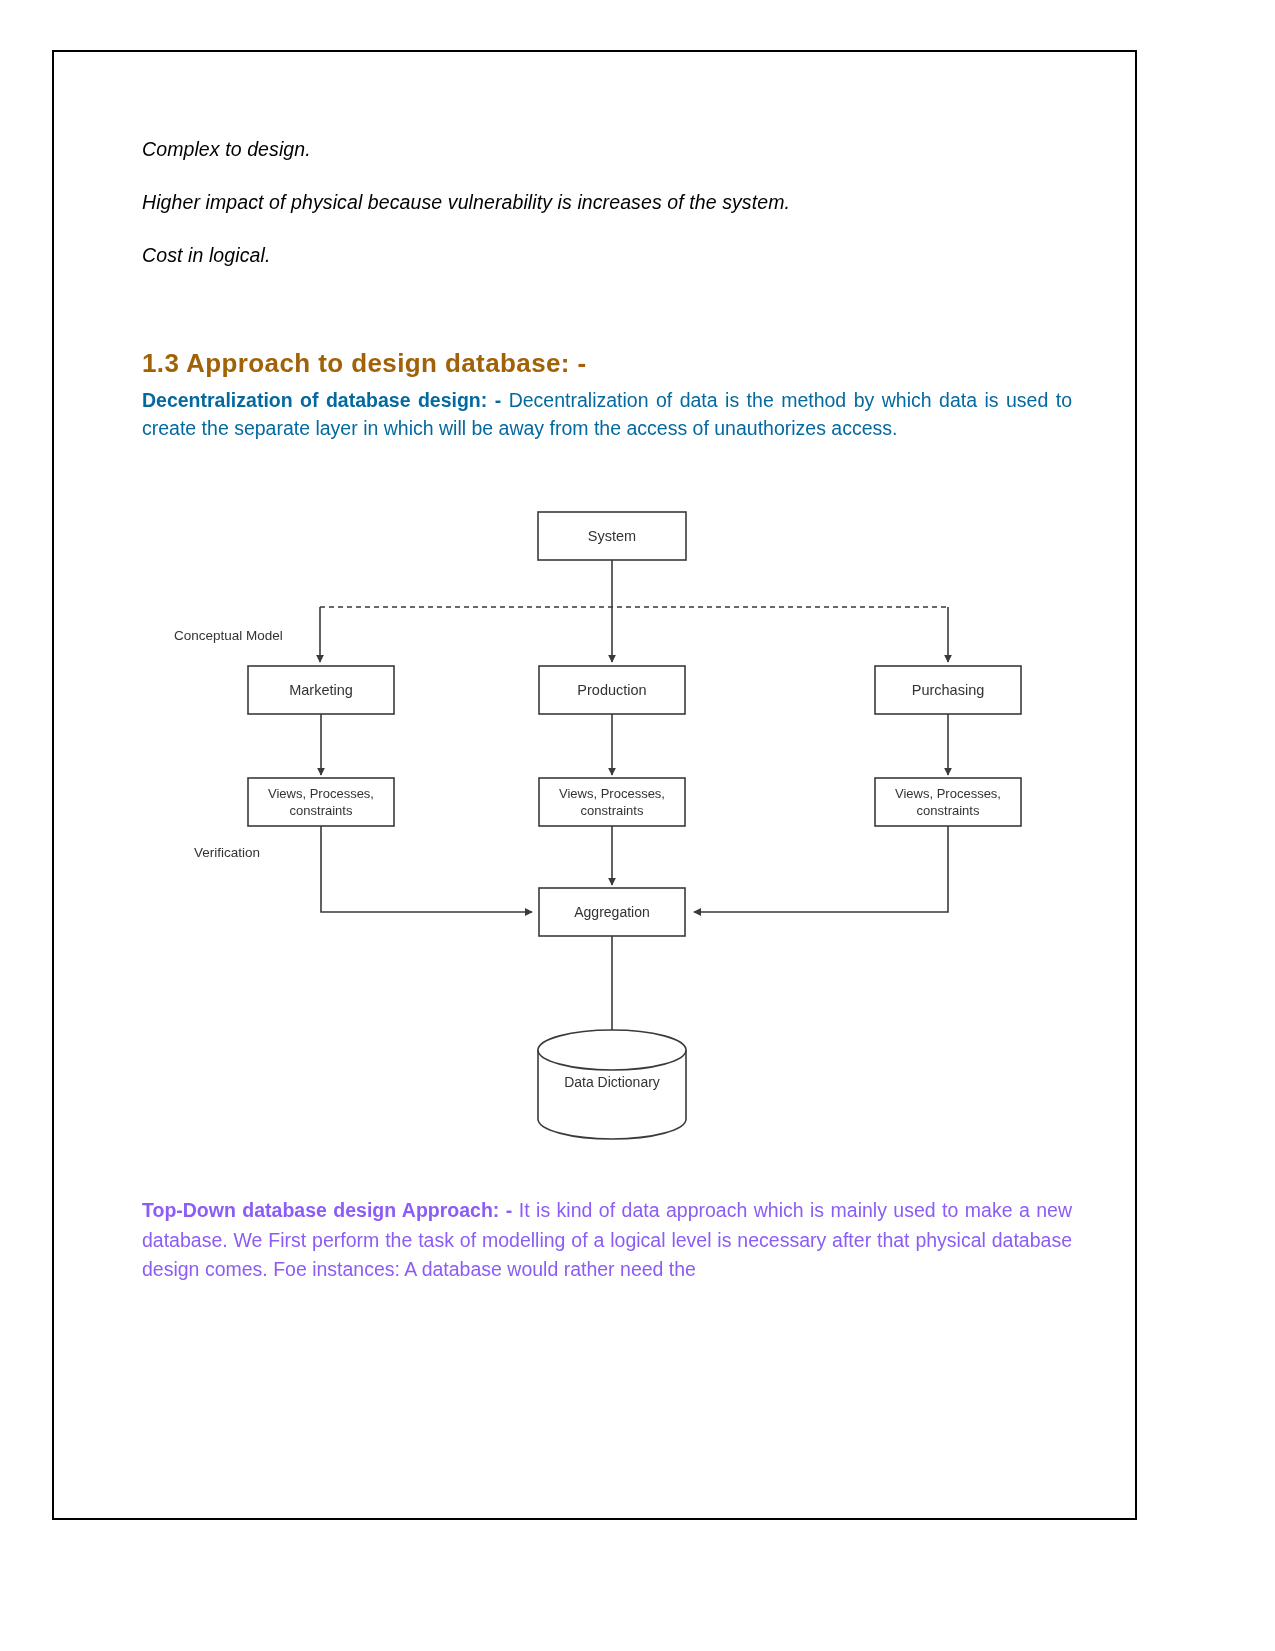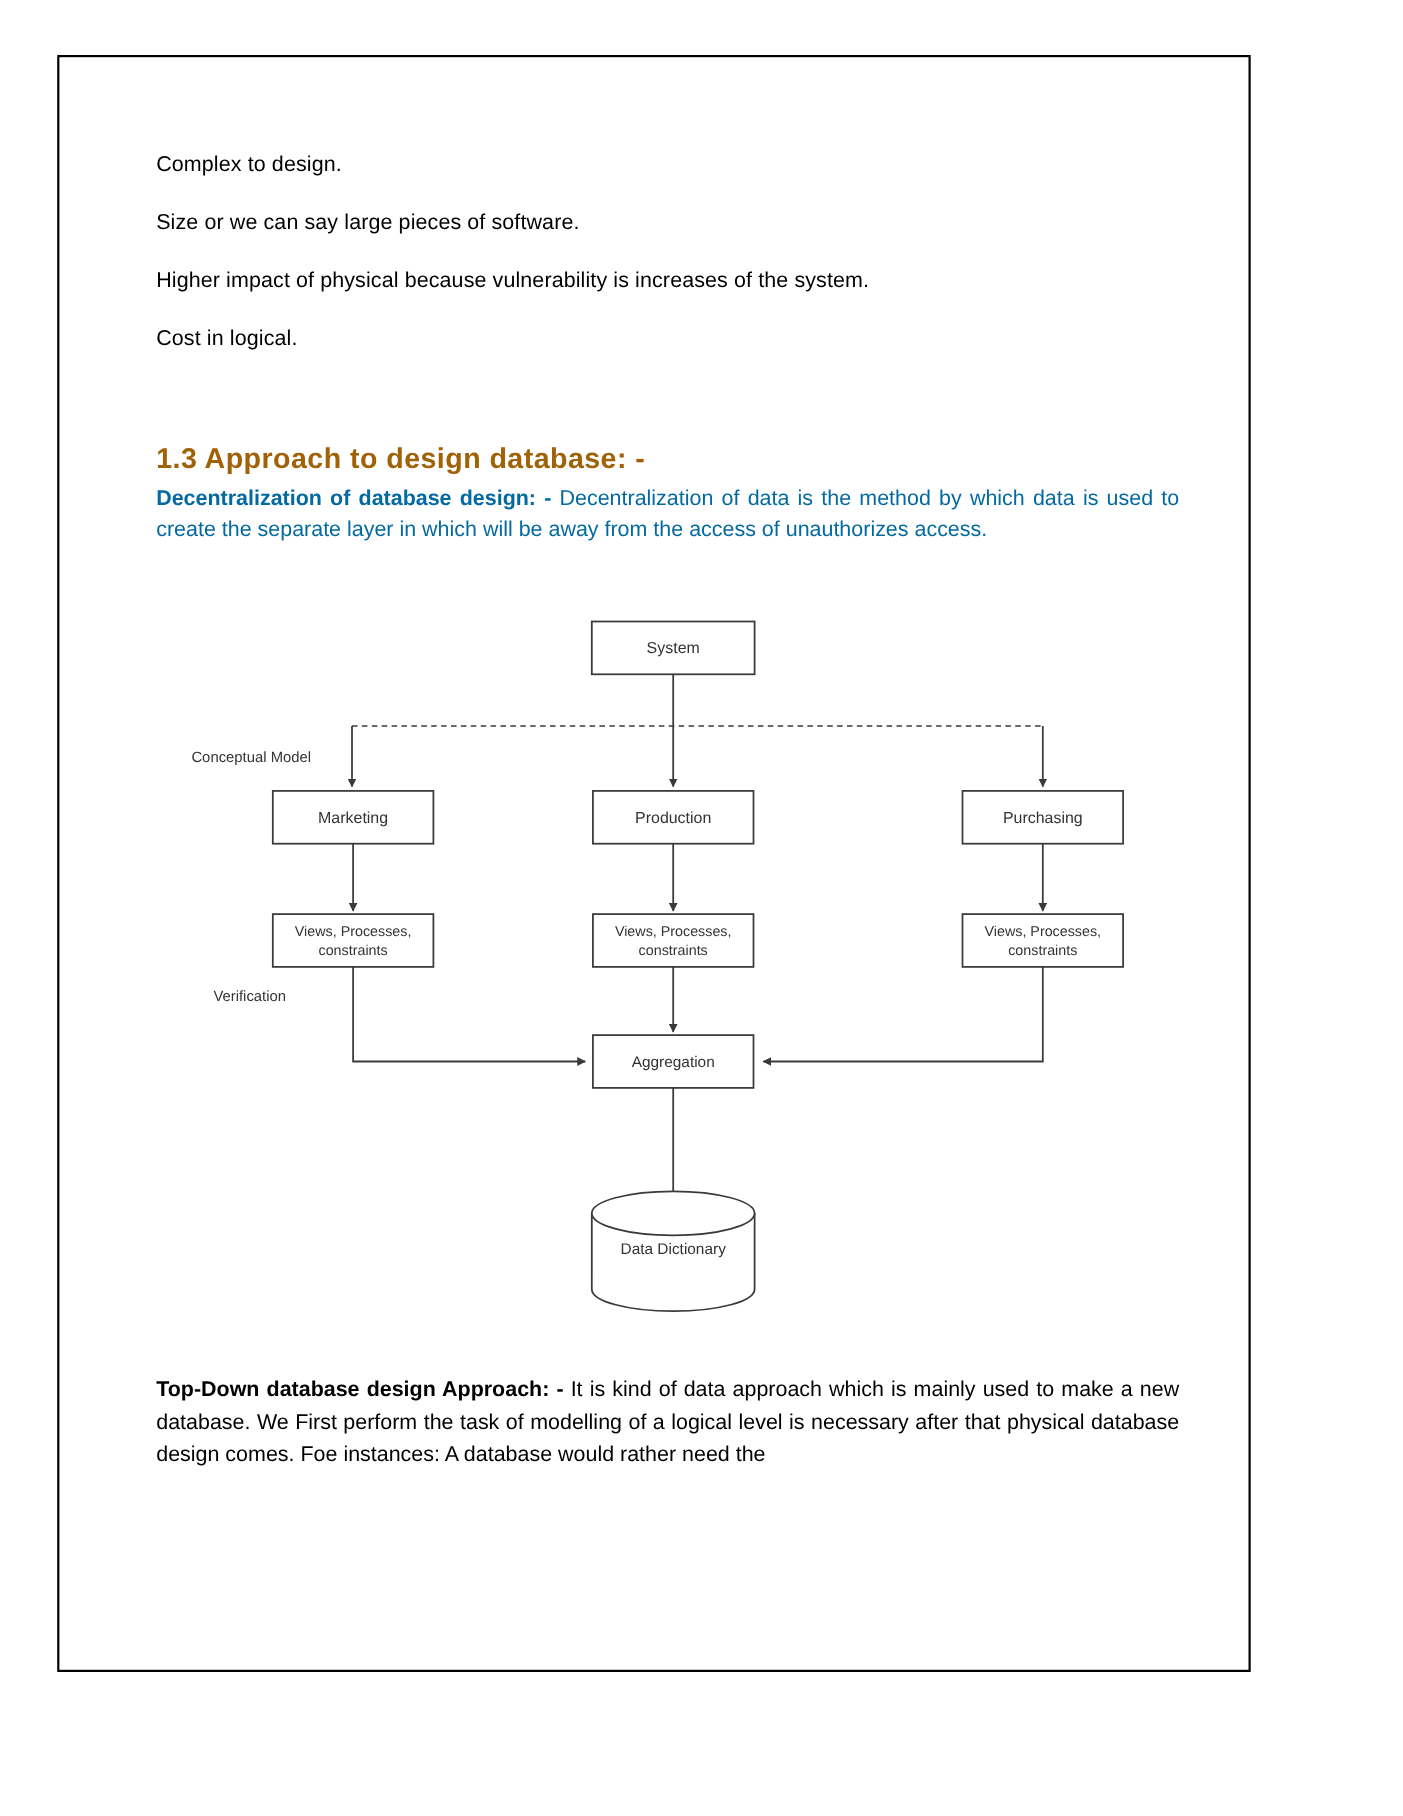--- a/index.html
+++ b/index.html
@@ -30,20 +30,21 @@
     top: 85px;
     width: 930px;
   }
 
   .body-line {
     font-size: 19.5px;
     line-height: 1.28;
     color: #000000;
     margin: 0 0 28px 0;
     letter-spacing: 0.1px;
+    font-style: italic;
   }
 
   .spacer-lg { height: 52px; }
 
   .h-section {
     font-size: 26px;
     font-weight: bold;
     color: #a16207;
     margin: 0 0 7px 0;
     letter-spacing: 0.4px;
@@ -63,34 +64,33 @@
     position: relative;
     width: 930px;
     height: 680px;
     margin-top: 52px;
   }
   #diagram-svg { display: block; }
 
   .para-bottom {
     font-size: 19.5px;
     line-height: 1.5;
-    color: #000000;
+    color: #8b5cf6;
     margin: 22px 0 0 0;
     text-align: justify;
   }
   .para-bottom b { font-weight: bold; }
 </style>
 </head>
 <body>
 
 <div id="page">
   <div id="content">
 
     <p class="body-line">Complex to design.</p>
-    <p class="body-line">Size or we can say large pieces of software.</p>
     <p class="body-line">Higher impact of physical because vulnerability is increases of the system.</p>
     <p class="body-line">Cost in logical.</p>
 
     <div class="spacer-lg"></div>
 
     <h2 class="h-section">1.3 Approach to design database: -</h2>
 
     <p class="para"><b>Decentralization of database design: -</b><span> Decentralization of data is the method by which data is used to create the separate layer in which will be away from the access of unauthorizes access.</span></p>
 
     <div id="diagram-wrap">

